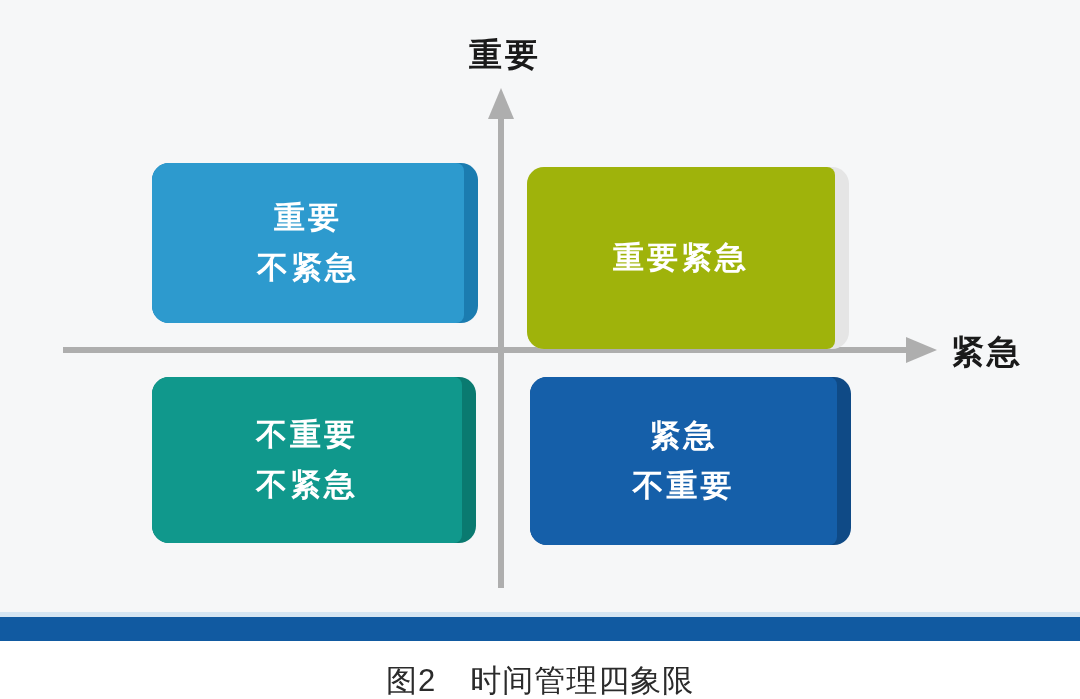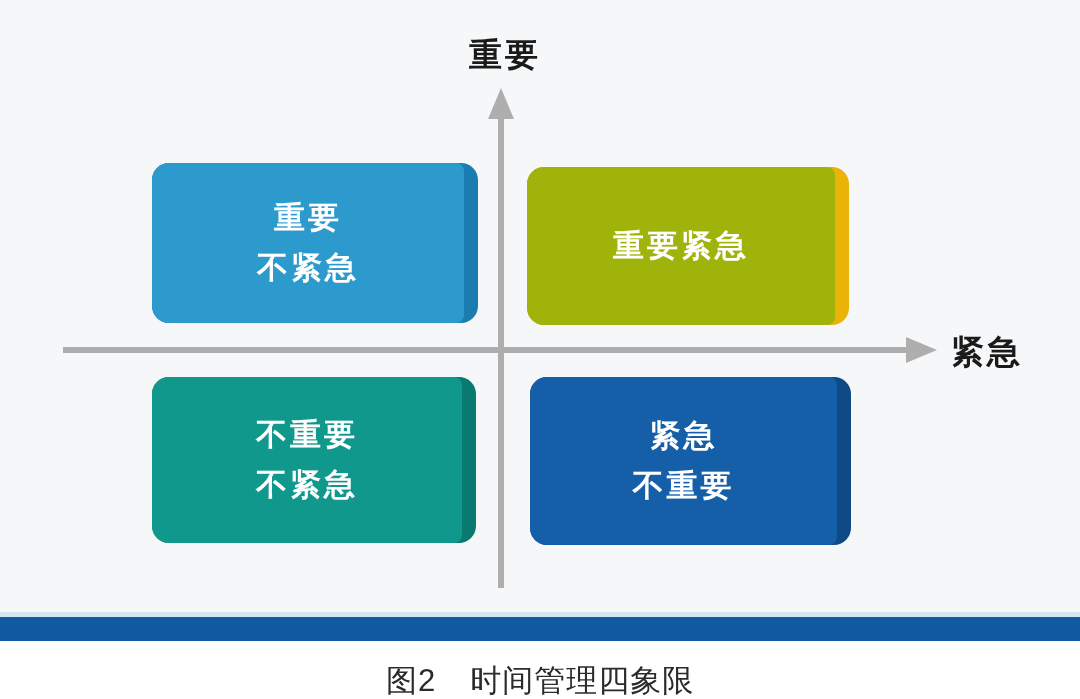--- a/index.html
+++ b/index.html
@@ -94,21 +94,21 @@
     font-weight: 700;
     letter-spacing: 3px;
     line-height: 1.1;
     white-space: nowrap;
   }
   .qbox .qline:empty { display: none; }
 
   .q-tl { left: 152px; top: 163px; width: 326px; height: 160px; background: #1b7cb0; }
   .q-tl .face { background: #2d9ace; }
 
-  .q-tr { left: 527px; top: 167px; width: 322px; height: 158px; background: #eab308; }
+  .q-tr { left: 527px; top: 167px; width: 322px; height: 182px; background: #e5e5e5; }
   .q-tr .face { background: #9fb30b; }
 
   .q-bl { left: 152px; top: 377px; width: 324px; height: 166px; background: #0a7a70; }
   .q-bl .face { background: #10988c; }
 
   .q-br { left: 530px; top: 377px; width: 321px; height: 168px; background: #0f4a86; }
   .q-br .face { background: #155fa9; }
 
   
   .divider-accent {

